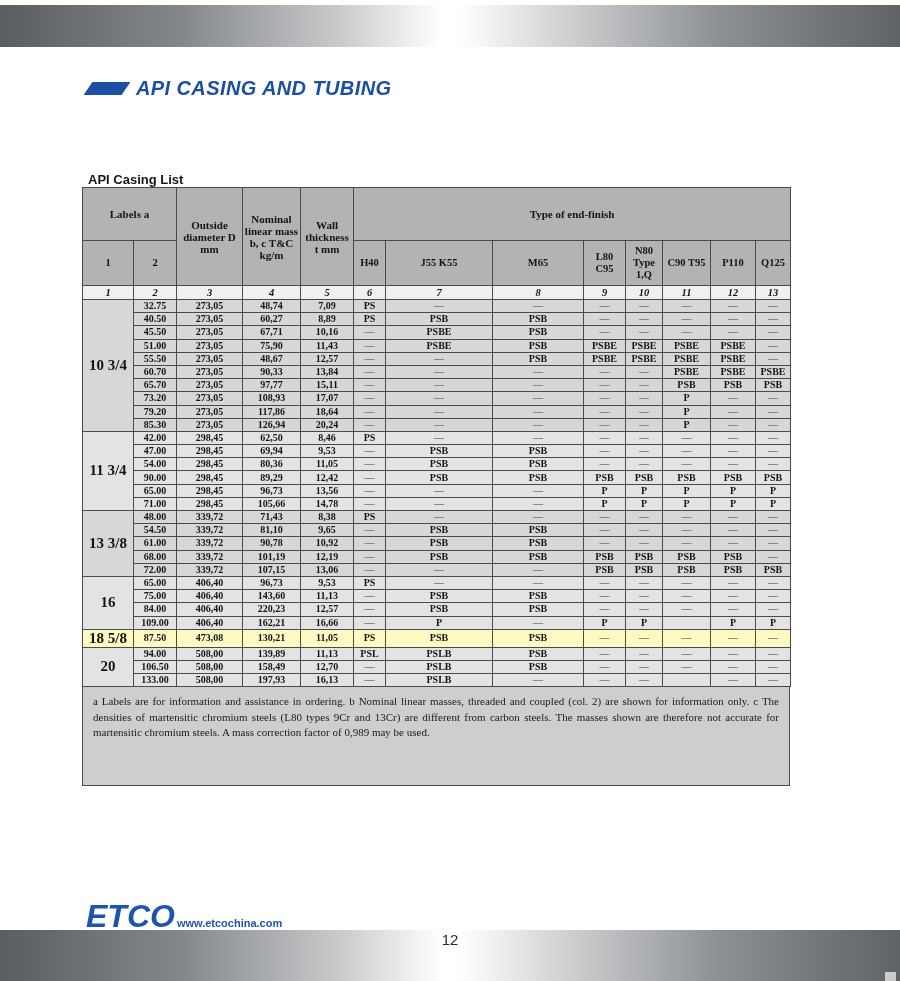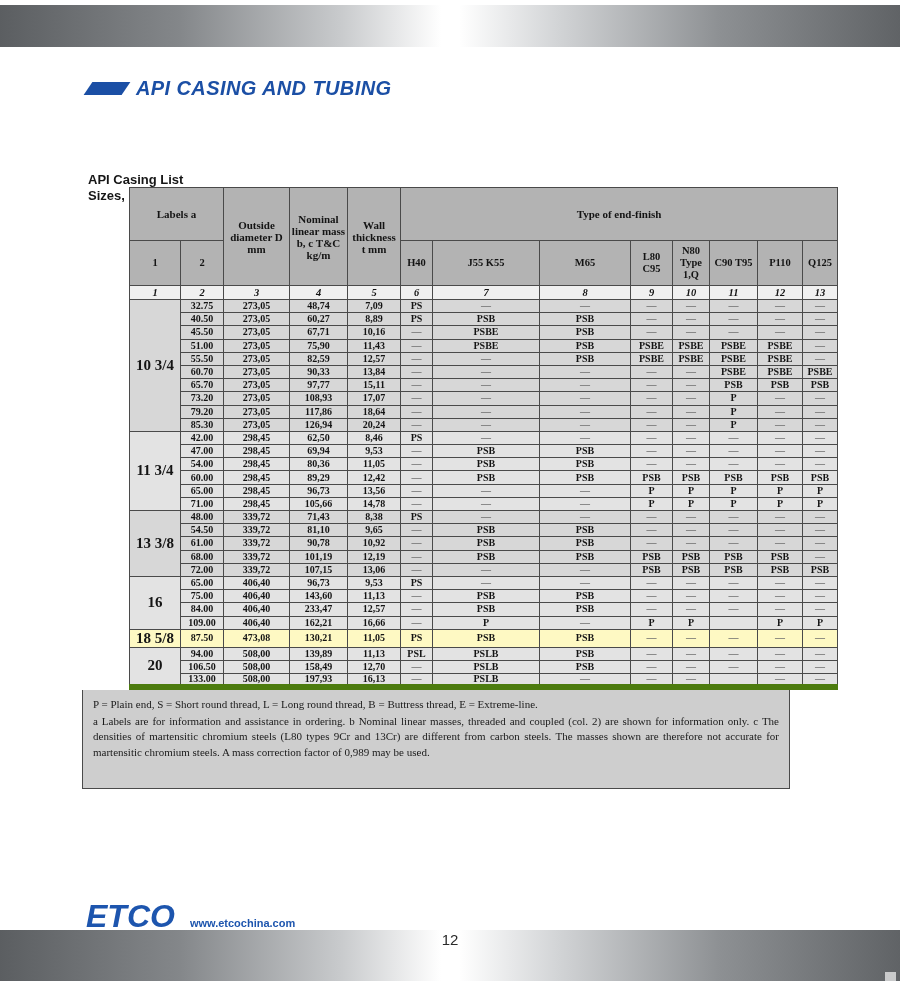--- a/index.html
+++ b/index.html
@@ -25,36 +25,36 @@
                padding:0;overflow:hidden;}
   tr.h1 th{height:52px;background:#b3b3b3;font-size:11px;font-weight:bold;}
   tr.h2 th{height:44px;background:#b3b3b3;font-size:10.5px;font-weight:bold;line-height:1.15;}
   .pre{white-space:pre-line;}
   tr.numbered th{height:13px;background:#f0f0f0;font-style:italic;font-size:10.5px;font-weight:bold;}
   tbody tr{height:13.2px;}
   tbody td{font-size:10px;font-weight:bold;line-height:1;}
   tbody th.sec-label{font-size:15px;font-weight:bold;}
   tbody td{border-top:none;border-bottom:none;}
   tbody tr.sec-first td{border-top:1px solid #4a4a4a;}
-  table.casing{border-bottom:6px solid #4d7c0f;margin-left:47px;}
+  table.casing{border-bottom:1px solid #4d7c0f;}
   .sa td,.sa th{background:#d7d7d7;}
   .sb td,.sb th{background:#e3e3e3;}
   .hl td,.hl th{background:#fef9c3;}
   td.dash{color:#6f6f6f;}
 
   .footnote{border:1px solid #4a4a4a;border-top:none;background:#cecece;height:84px;
             padding:7px 10px;font-size:11px;line-height:15.5px;color:#1a1a1a;}
   .footnote .legend{margin:0 0 1px 0;}
   .footnote .notes{margin:0;text-align:justify;}
 
   .footer-logo{position:absolute;left:86px;top:901px;display:flex;align-items:flex-end;z-index:2;text-align:right;}
   .etco{font-family:"Liberation Sans",sans-serif;font-weight:bold;font-style:italic;
         font-size:32px;line-height:30px;color:#1d55ae;letter-spacing:0;}
   .etco-url{font-family:"Liberation Sans",sans-serif;font-weight:bold;font-size:11px;
-            color:#1d55ae;margin-left:15px;position:relative;top:-2px;}
+            color:#1d55ae;margin-left:2px;position:relative;top:-2px;}
   .page-number{position:absolute;top:931px;left:0;width:900px;text-align:center;z-index:2;
                font-family:"Liberation Sans",sans-serif;font-size:15px;color:#2a2a2a;}
   .corner-mark{position:absolute;right:4px;bottom:0;width:11px;height:9px;background:#c9cacb;z-index:3;}
 </style>
 </head>
 <body>
 
 <div class="page">
   <div class="band top"></div>
 
@@ -185,21 +185,21 @@
             <td>PSB</td>
             <td>PSBE</td>
             <td>PSBE</td>
             <td>PSBE</td>
             <td>PSBE</td>
             <td class="dash">—</td>
           </tr>
           <tr class="sa">
             <td>55.50</td>
             <td>273,05</td>
-            <td>82,59</td>
+            <td>48,67</td>
             <td>12,57</td>
             <td class="dash">—</td>
             <td class="dash">—</td>
             <td>PSB</td>
             <td>PSBE</td>
             <td>PSBE</td>
             <td>PSBE</td>
             <td>PSBE</td>
             <td class="dash">—</td>
           </tr>
@@ -310,21 +310,21 @@
             <td class="dash">—</td>
             <td>PSB</td>
             <td>PSB</td>
             <td class="dash">—</td>
             <td class="dash">—</td>
             <td class="dash">—</td>
             <td class="dash">—</td>
             <td class="dash">—</td>
           </tr>
           <tr class="sb">
-            <td>60.00</td>
+            <td>90.00</td>
             <td>298,45</td>
             <td>89,29</td>
             <td>12,42</td>
             <td class="dash">—</td>
             <td>PSB</td>
             <td>PSB</td>
             <td>PSB</td>
             <td>PSB</td>
             <td>PSB</td>
             <td>PSB</td>
@@ -454,21 +454,21 @@
             <td>PSB</td>
             <td class="dash">—</td>
             <td class="dash">—</td>
             <td class="dash">—</td>
             <td class="dash">—</td>
             <td class="dash">—</td>
           </tr>
           <tr class="sb">
             <td>84.00</td>
             <td>406,40</td>
-            <td>233,47</td>
+            <td>220,23</td>
             <td>12,57</td>
             <td class="dash">—</td>
             <td>PSB</td>
             <td>PSB</td>
             <td class="dash">—</td>
             <td class="dash">—</td>
             <td class="dash">—</td>
             <td class="dash">—</td>
             <td class="dash">—</td>
           </tr>
@@ -540,21 +540,20 @@
             <td class="dash">—</td>
             <td class="dash">—</td>
             <td class="dash">—</td>
             <td></td>
             <td class="dash">—</td>
             <td class="dash">—</td>
           </tr>
         </tbody>
       </table>
     <div class="footnote">
-      <p class="legend">P = Plain end, S = Short round thread, L = Long round thread, B = Buttress thread, E = Extreme-line.</p>
       <p class="notes">a Labels are for information and assistance in ordering. b Nominal linear masses, threaded and coupled (col. 2) are shown for information only. c The densities of martensitic chromium steels (L80 types 9Cr and 13Cr) are different from carbon steels. The masses shown are therefore not accurate for martensitic chromium steels. A mass correction factor of 0,989 may be used.</p>
     </div>
   </div>
 
   <div class="band bottom"></div>
   <div class="footer-logo">
     <span class="etco">ETCO</span>
     <span class="etco-url">www.etcochina.com</span>
   </div>
   <div class="page-number">12</div>

